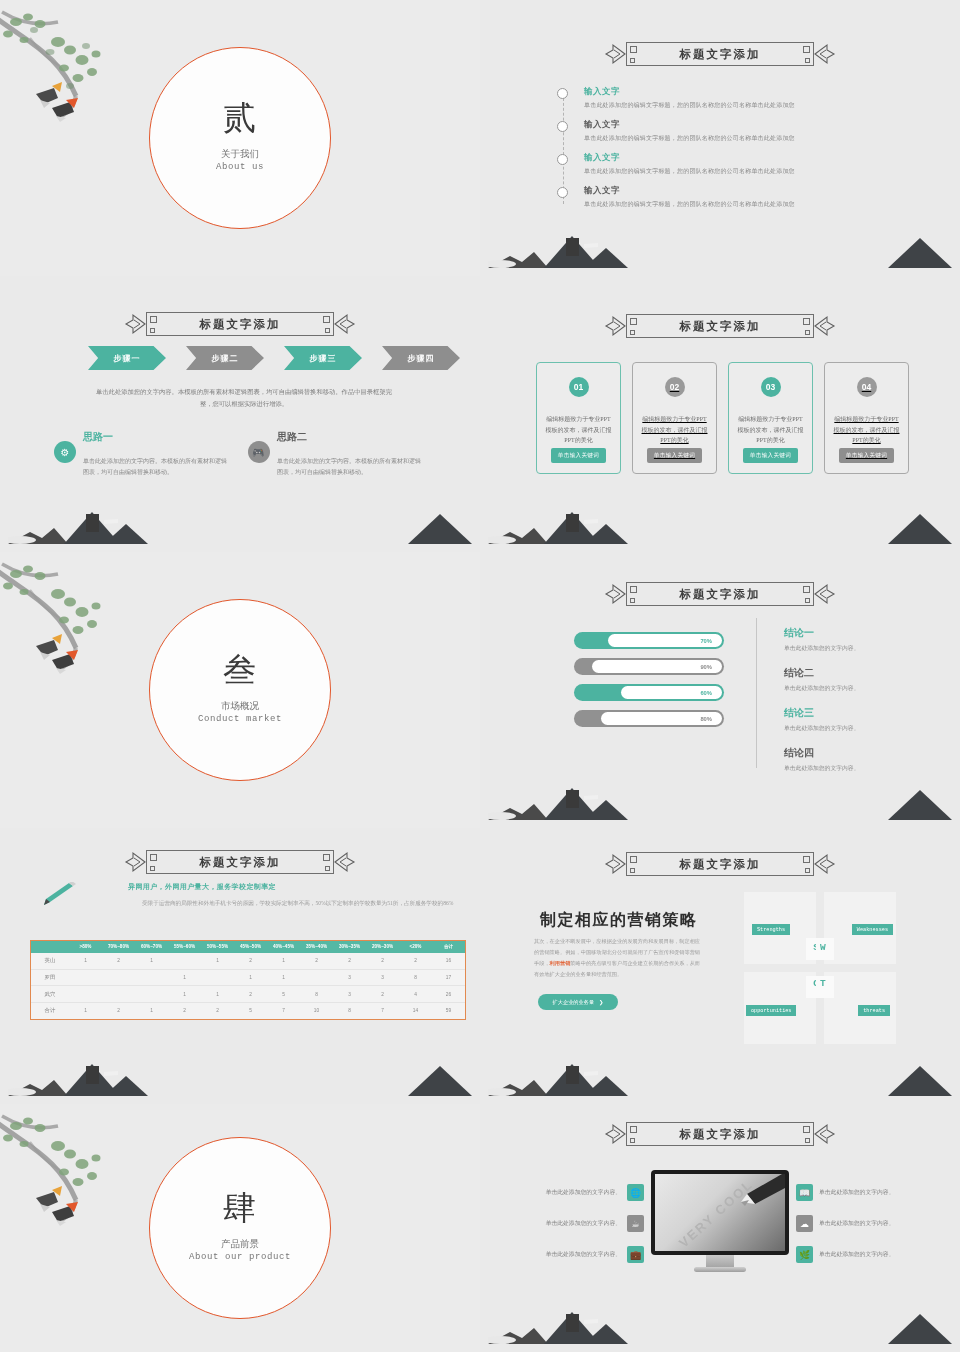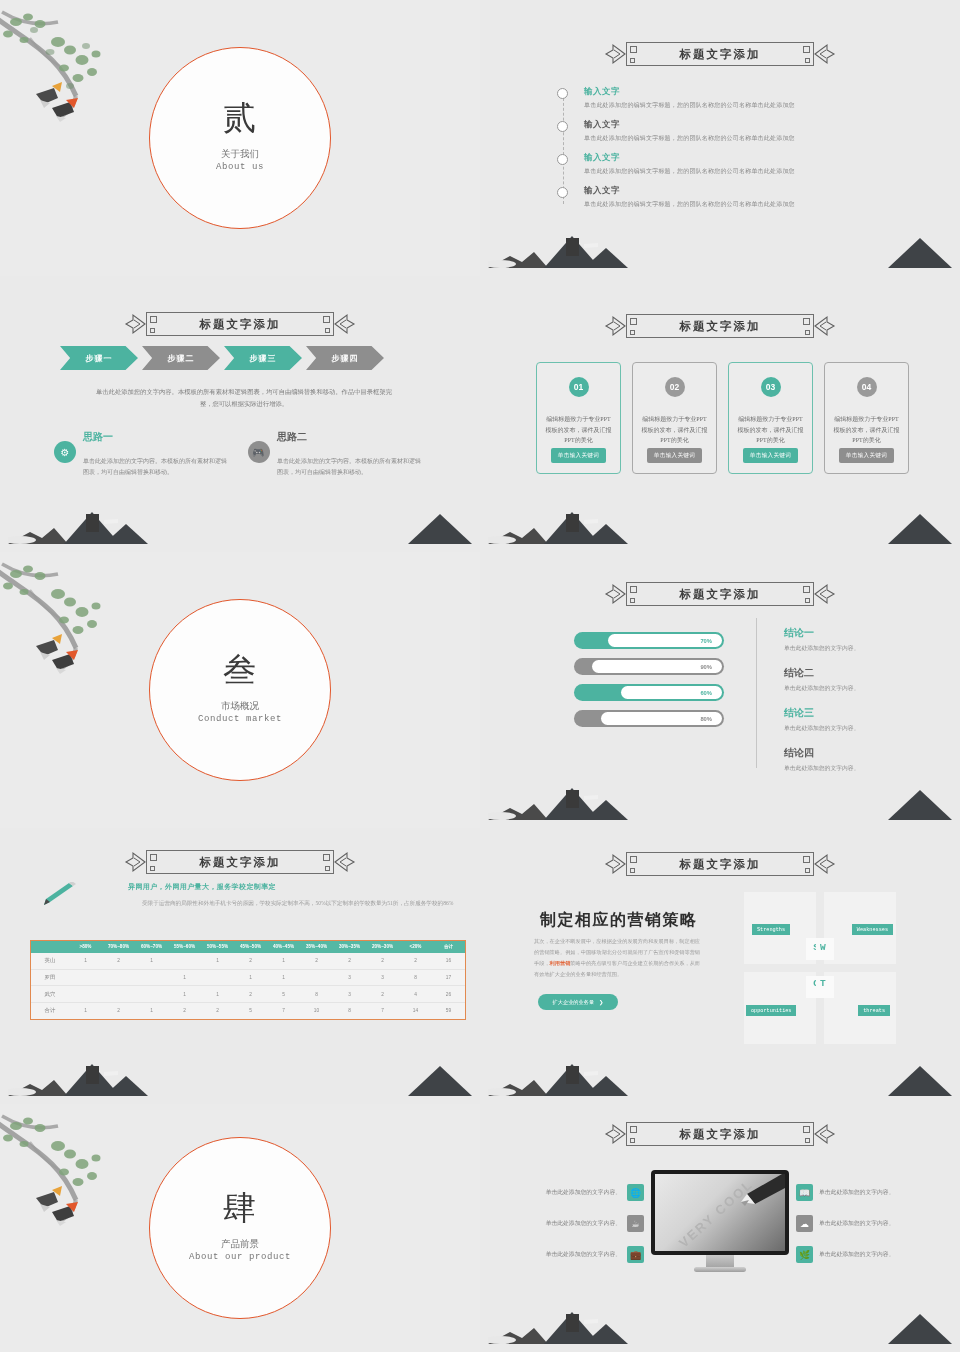--- a/index.html
+++ b/index.html
@@ -101,21 +101,21 @@
     font-family: "Liberation Serif", "DejaVu Serif", serif;
     font-size: 8.5px; font-weight: 700; margin-bottom: 2.5px; letter-spacing: .5px;
   }
   .tl-h.accent { color: #4cb3a0; }
   .tl-h.muted  { color: #5d5d5d; }
   .tl-p {
     font-family: "Liberation Serif", "DejaVu Serif", serif;
     font-size: 6px; color: #888; letter-spacing: .2px;
   }
   
-  .steps { position: absolute; left: 52px; top: 62px; display: flex; gap: 4px; }
+  .steps { position: absolute; left: 80px; top: 62px; display: flex; gap: 20px; }
   .chev {
     position: relative; width: 78px; height: 24px;
     display: flex; align-items: center; justify-content: center;
     clip-path: polygon(0 0, 84% 0, 100% 50%, 84% 100%, 0 100%, 13% 50%);
     color: #fff; font-size: 8px; font-weight: 700;
     font-family: "Liberation Serif", "DejaVu Serif", serif; letter-spacing: 1px;
   }
   .chev.g { background: #4cb3a0; }
   .chev.s { background: #8e8e8e; }
   .steps-desc {
@@ -145,21 +145,21 @@
   }
   
   .cards { position: absolute; left: 48px; top: 78px; display: flex; gap: 11px; }
   .card {
     width: 85px; height: 112px; border-radius: 4px;
     background: #ececec;
     display: flex; flex-direction: column; align-items: center;
     padding: 14px 8px 10px;
   }
   .card.g { border: 1.1px solid #6cc0ae; }
-  .card.s { border: 1.1px solid #a9a9a9; }
+  .card.s { border: 1.1px solid #a9a9a9; text-decoration: underline; }
   .card-num {
     width: 20px; height: 20px; border-radius: 50%;
     display: flex; align-items: center; justify-content: center;
     color: #fff; font-size: 8.5px; font-weight: 700; margin-bottom: 17px;
     font-family: "Liberation Sans", sans-serif;
   }
   .card-num.g { background: #4cb3a0; }
   .card-num.s { background: #9a9a9a; }
   .card-p {
     font-family: "Liberation Serif", "DejaVu Serif", serif;

